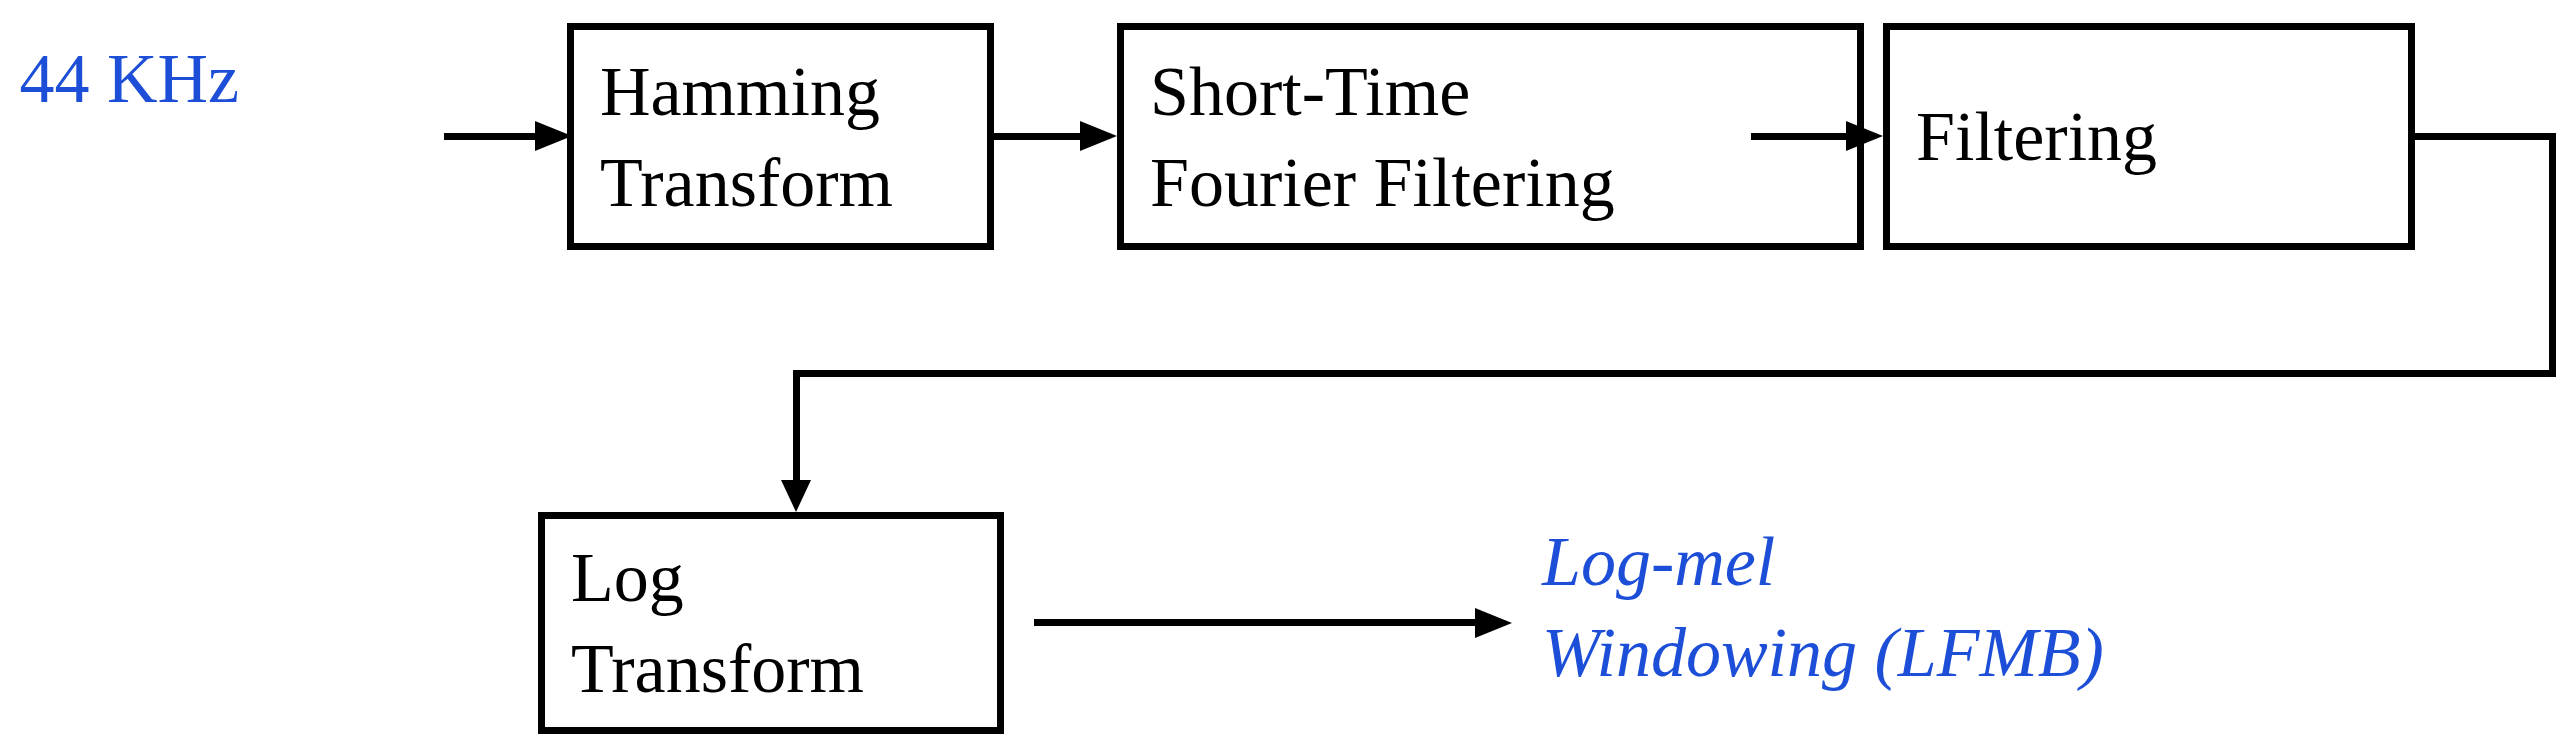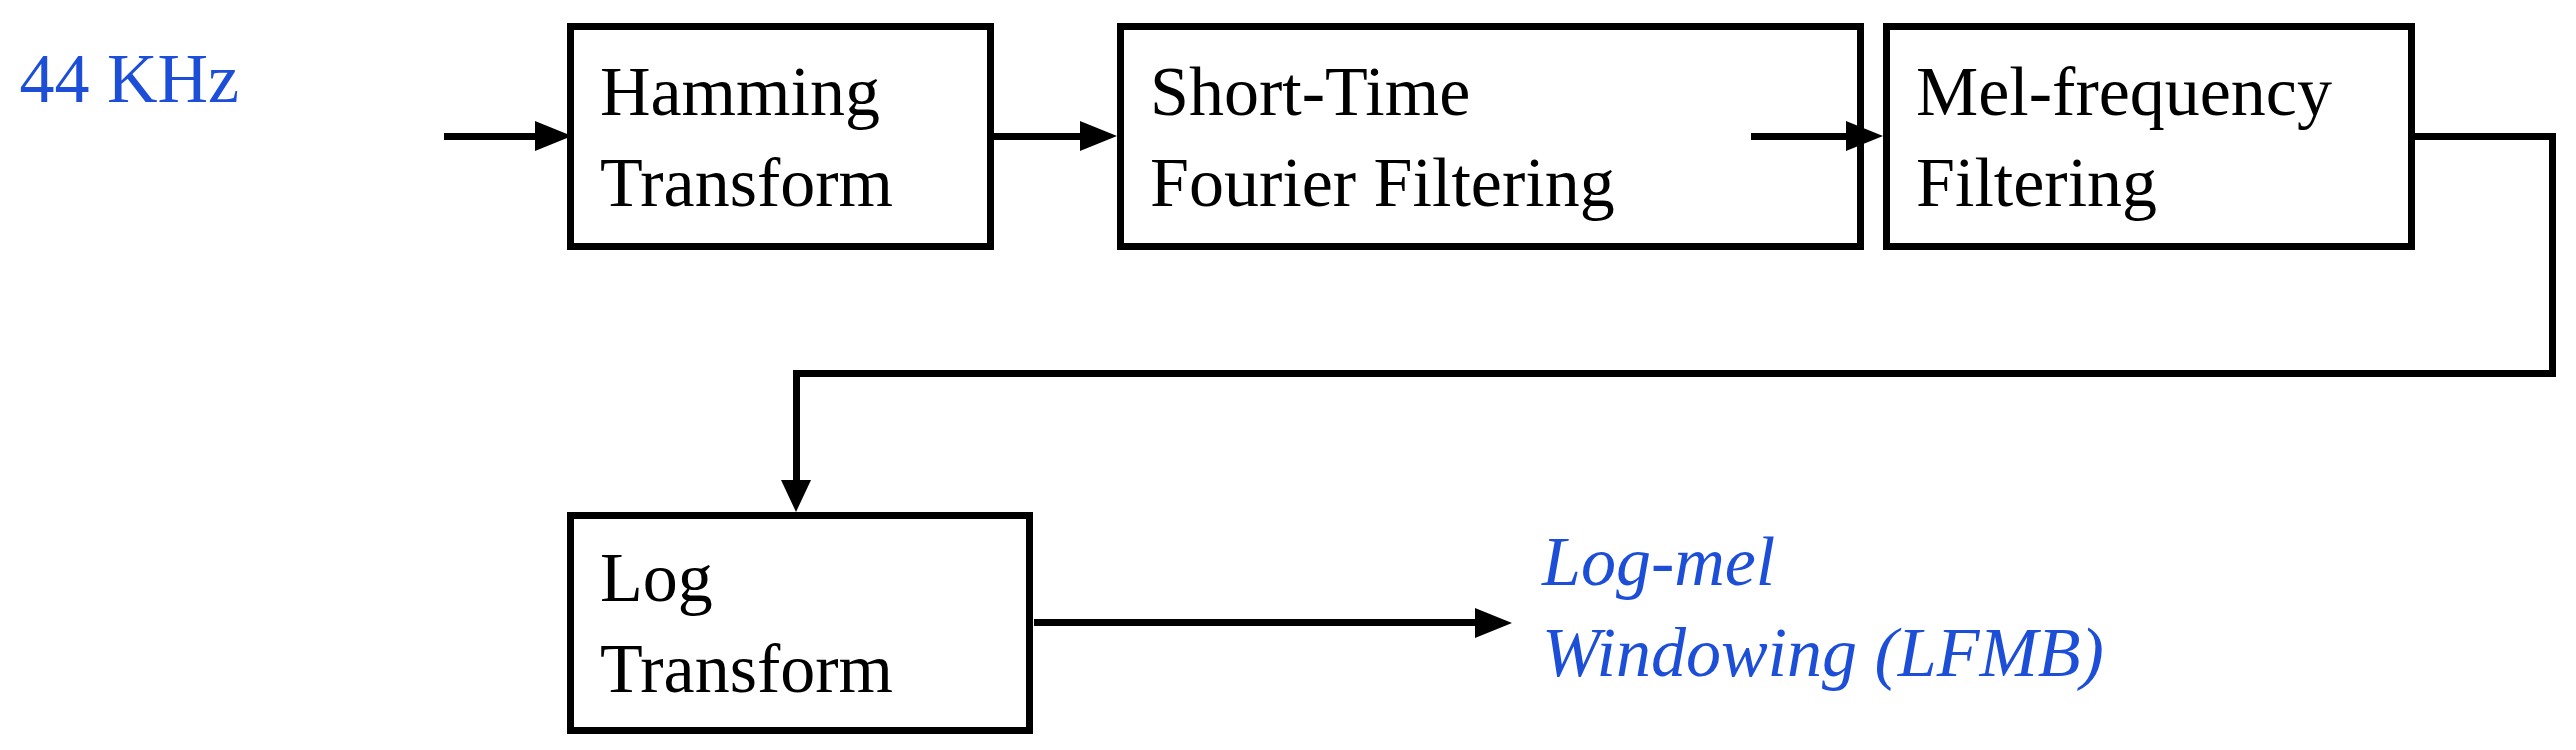--- a/index.html
+++ b/index.html
@@ -76,21 +76,21 @@
   #arrow2-head   { left: 1080px; top: 121px; }
   #arrow3-shaft  { left: 1751px; top: 133px; width: 95px; }
   #arrow3-head   { left: 1846px; top: 121px; }
   
   #conn-seg-a    { left: 2415px; top: 133px; width: 141px; }
   #conn-seg-b    { left: 2549px; top: 133px; height: 244px; }
   #conn-seg-c    { left: 793px;  top: 370px; width: 1763px; }
   #conn-seg-d    { left: 793px;  top: 370px; height: 113px; }
   #conn-head     { left: 781px;  top: 480px; }
   
-  #box-log       { left: 567px;  top: 512px; width: 466px; height: 222px; }
+  #box-log       { left: 538px;  top: 512px; width: 466px; height: 222px; }
   #arrow4-shaft  { left: 1034px; top: 619px; width: 442px; }
   #arrow4-head   { left: 1475px; top: 608px; }
   #output-label  { left: 1542px; top: 516px; font-style: italic; }
 </style>
 </head>
 <body>
 
 <div class="canvas">
 
   <div class="label" id="input-label">
@@ -110,21 +110,20 @@
 
   <div class="box" id="box-stft">
     <div>Short-Time</div>
     <div>Fourier Filtering</div>
   </div>
 
   <div class="hline" id="arrow3-shaft"></div>
   <div class="head-right" id="arrow3-head"></div>
 
   <div class="box" id="box-mel">
-    <div>Mel-frequency</div>
     <div>Filtering</div>
   </div>
 
   <div class="hline" id="conn-seg-a"></div>
   <div class="vline" id="conn-seg-b"></div>
   <div class="hline" id="conn-seg-c"></div>
   <div class="vline" id="conn-seg-d"></div>
   <div class="head-down" id="conn-head"></div>
 
   <div class="box" id="box-log">

